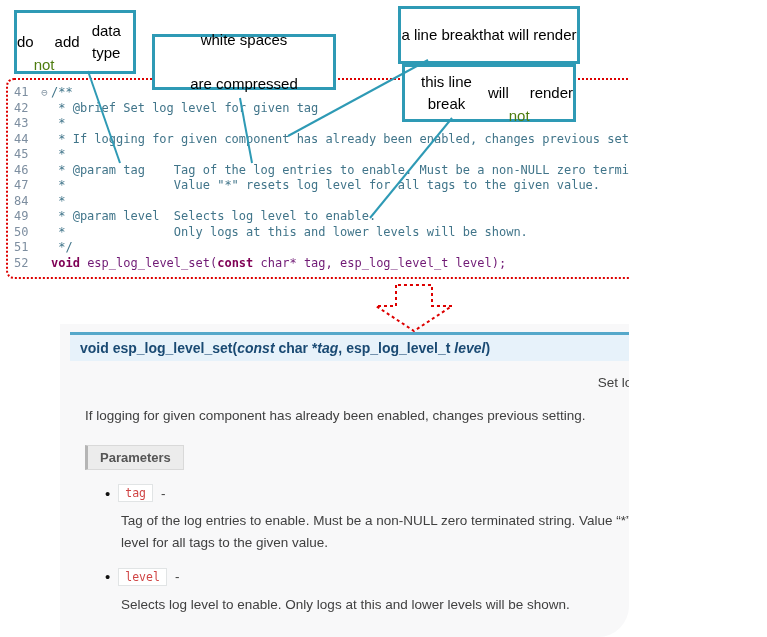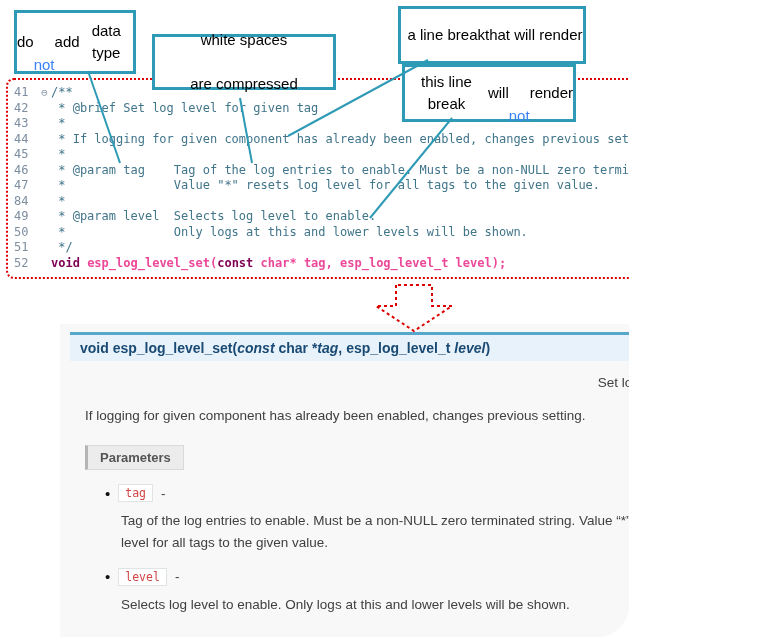--- a/index.html
+++ b/index.html
@@ -3,38 +3,38 @@
 <meta charset="utf-8">
 <style>
   html,body{margin:0;padding:0;background:#ffffff;}
   .canvas{position:relative;width:629px;height:637px;background:#ffffff;overflow:hidden;
           font-family:"Liberation Sans",sans-serif;border-radius:31px;}
 
   
   .callout{position:absolute;border:3px solid #2e9ab5;background:#ffffff;z-index:3;
            display:flex;align-items:center;justify-content:center;text-align:center;
            font-size:15px;line-height:1.45;color:#000;}
-  .callout .red{color:#3b82f6;margin-top:45px;}
+  .callout .red{color:#4d7c0f;margin-top:45px;}
   #c1{left:14px;top:10px;width:116px;height:58px;}
   #c2{left:152px;top:34px;width:178px;height:50px;flex-direction:column;}
-  #c3{left:398px;top:6px;width:176px;height:52px;padding-left:6px;}
+  #c3{left:398px;top:6px;width:176px;height:52px;}
   #c4{left:402px;top:64px;width:168px;height:52px;}
 
   
   .editor{position:absolute;left:6px;top:78px;width:752px;height:201px;background:#ffffff;
           border:2px dotted #dd0000;border-radius:8px;box-sizing:border-box;
           padding:5px 2px 0 6px;font-family:"DejaVu Sans Mono",monospace;
           font-size:12px;line-height:15.5px;overflow:hidden;}
   .code-line{display:flex;white-space:pre;}
   .gutter{width:24px;flex:none;text-align:left;color:#7d8ea0;}
   .fold{width:13px;flex:none;text-align:center;color:#8a9aa8;font-size:11px;}
   .ctext{white-space:pre;}
   .comment{color:#41758a;}
   .kw{color:#7f0055;font-weight:bold;}
-  .plain{color:#ec4899;font-weight:bold;}
+  .plain{color:#701a75;font-weight:normal;}
 
   
   .overlay{position:absolute;left:0;top:0;width:767px;height:637px;z-index:5;pointer-events:none;}
 
   
   .docpanel{position:absolute;left:60px;top:324px;width:707px;height:313px;background:#f8f8f9;
             box-sizing:border-box;padding:8px 14px 16px 10px;color:#404040;font-size:13.5px;}
   .sig{background:#e7f2fa;border-top:3px solid #55a8ca;padding:5px 10px;font-size:14px;color:#1a4a73;}
   .sig .b{font-weight:bold;}
   .sig .bi{font-weight:bold;font-style:italic;}

